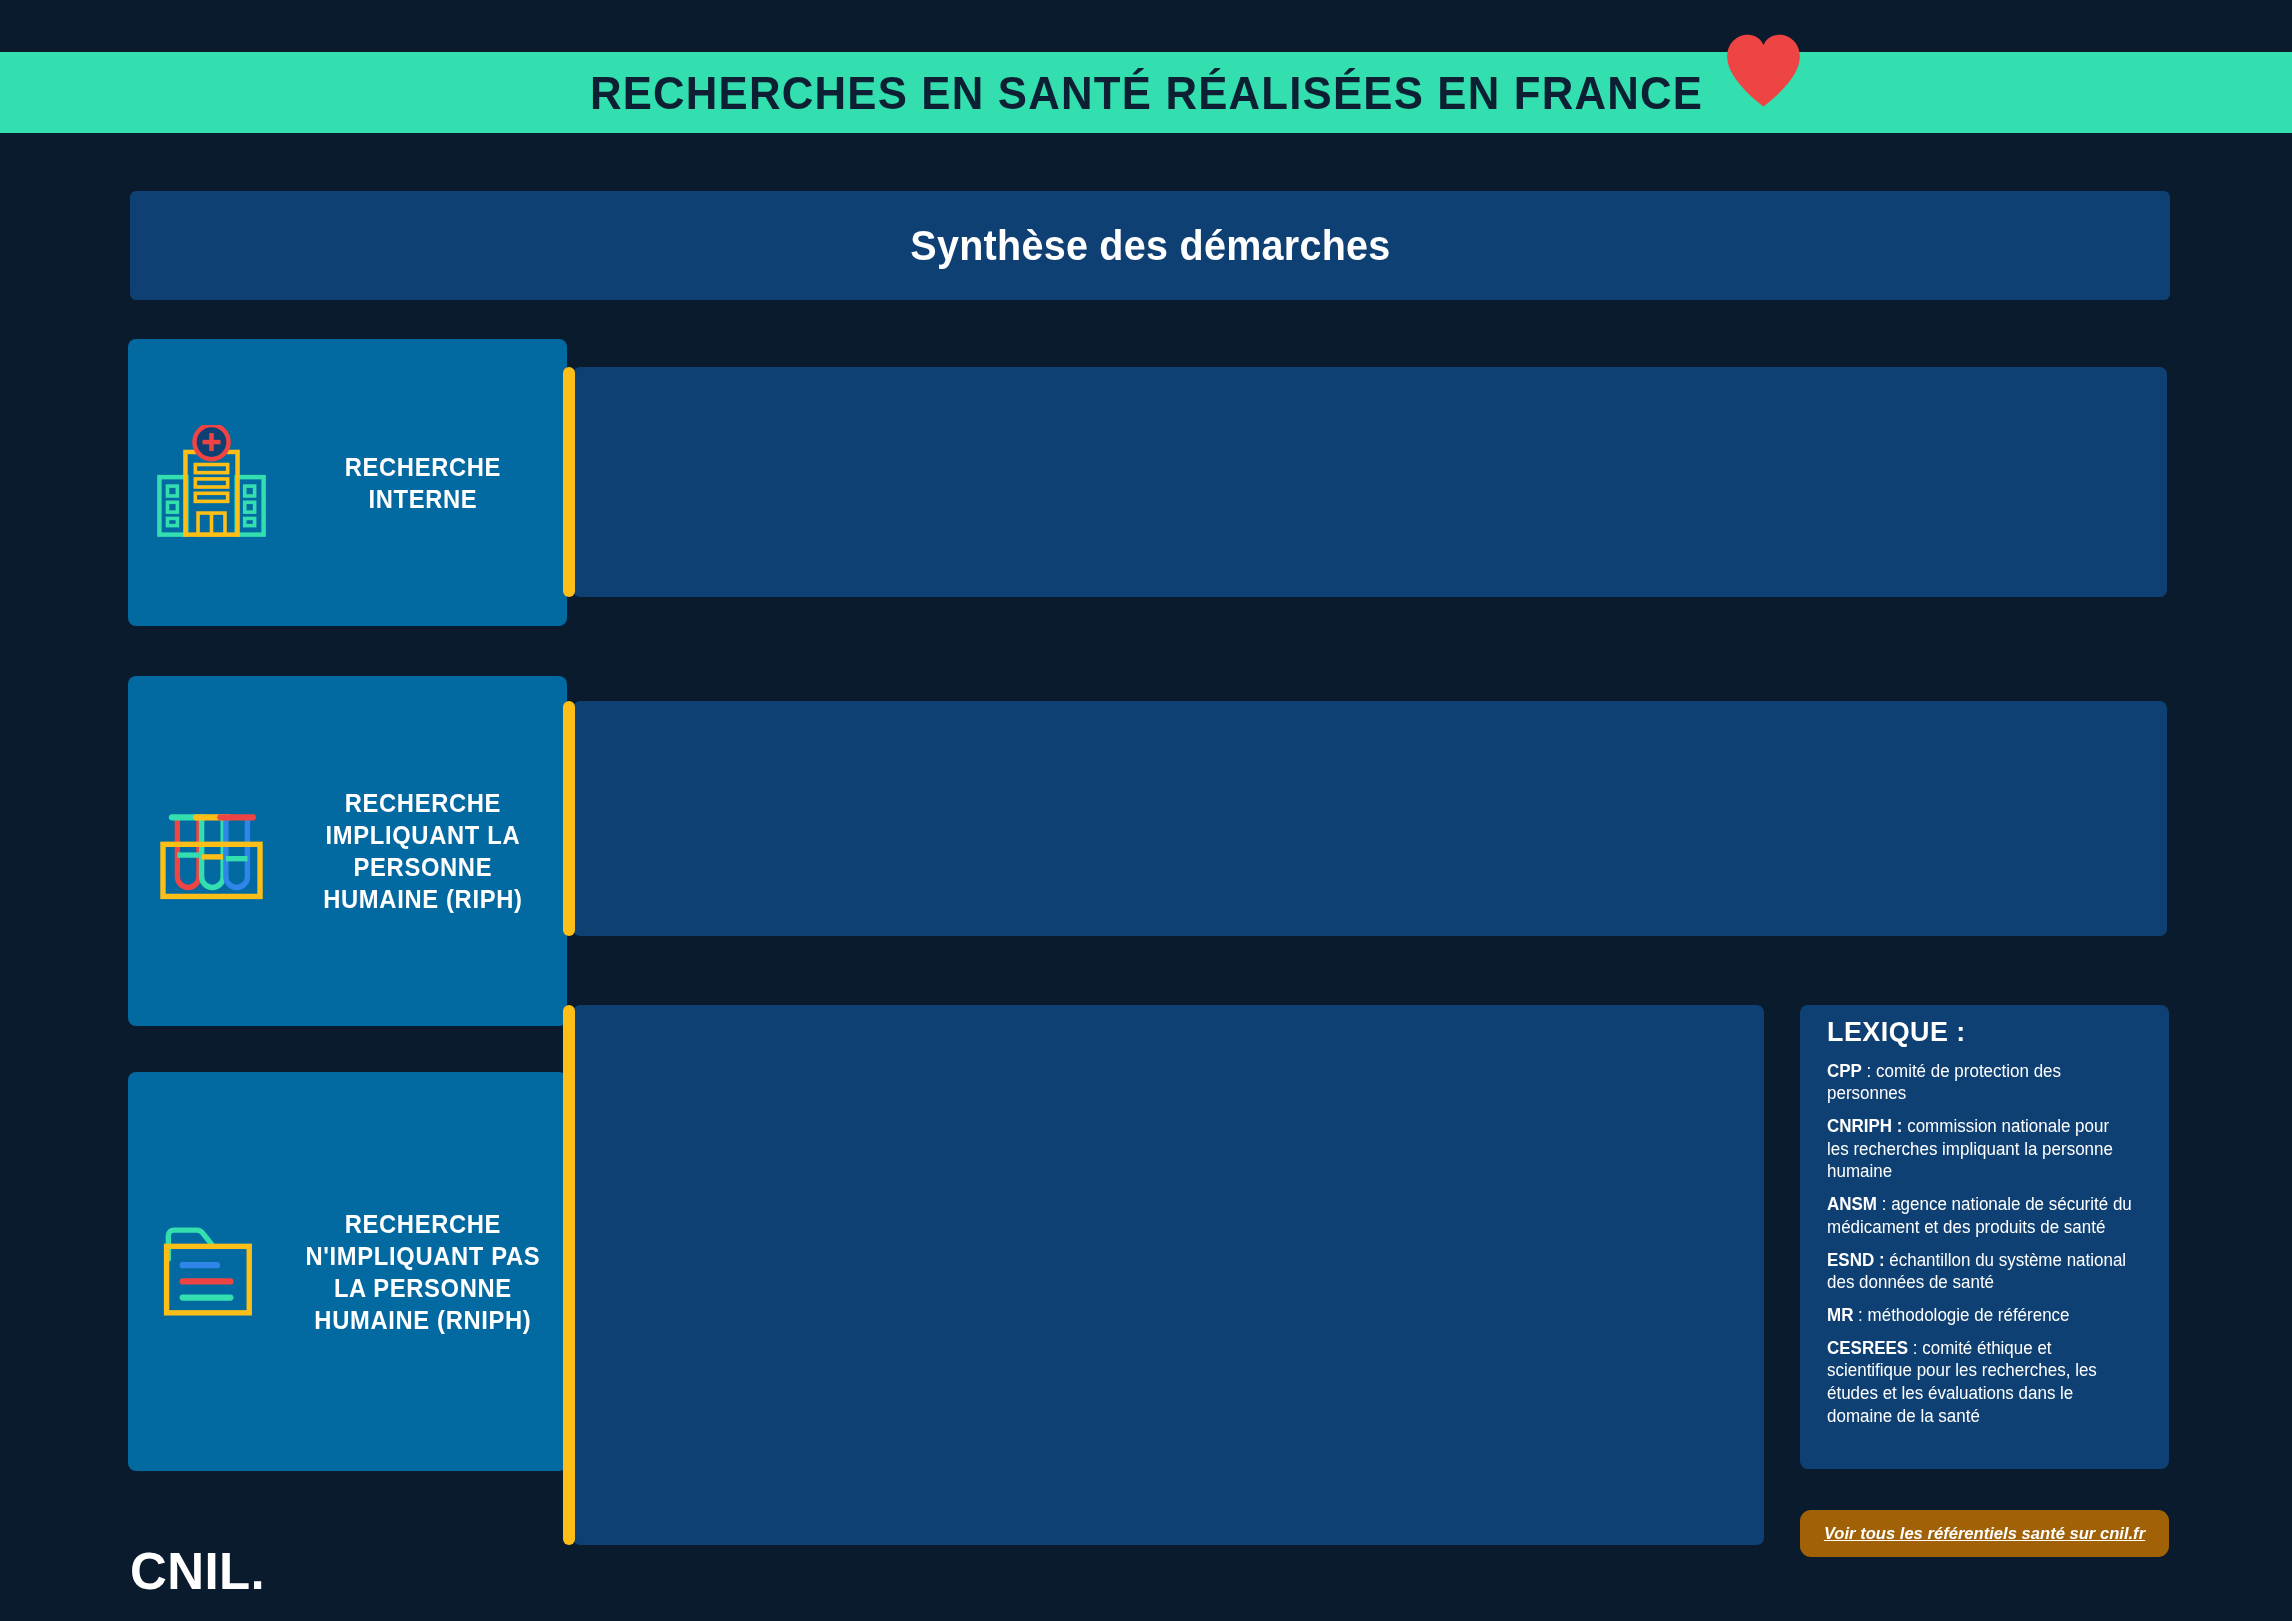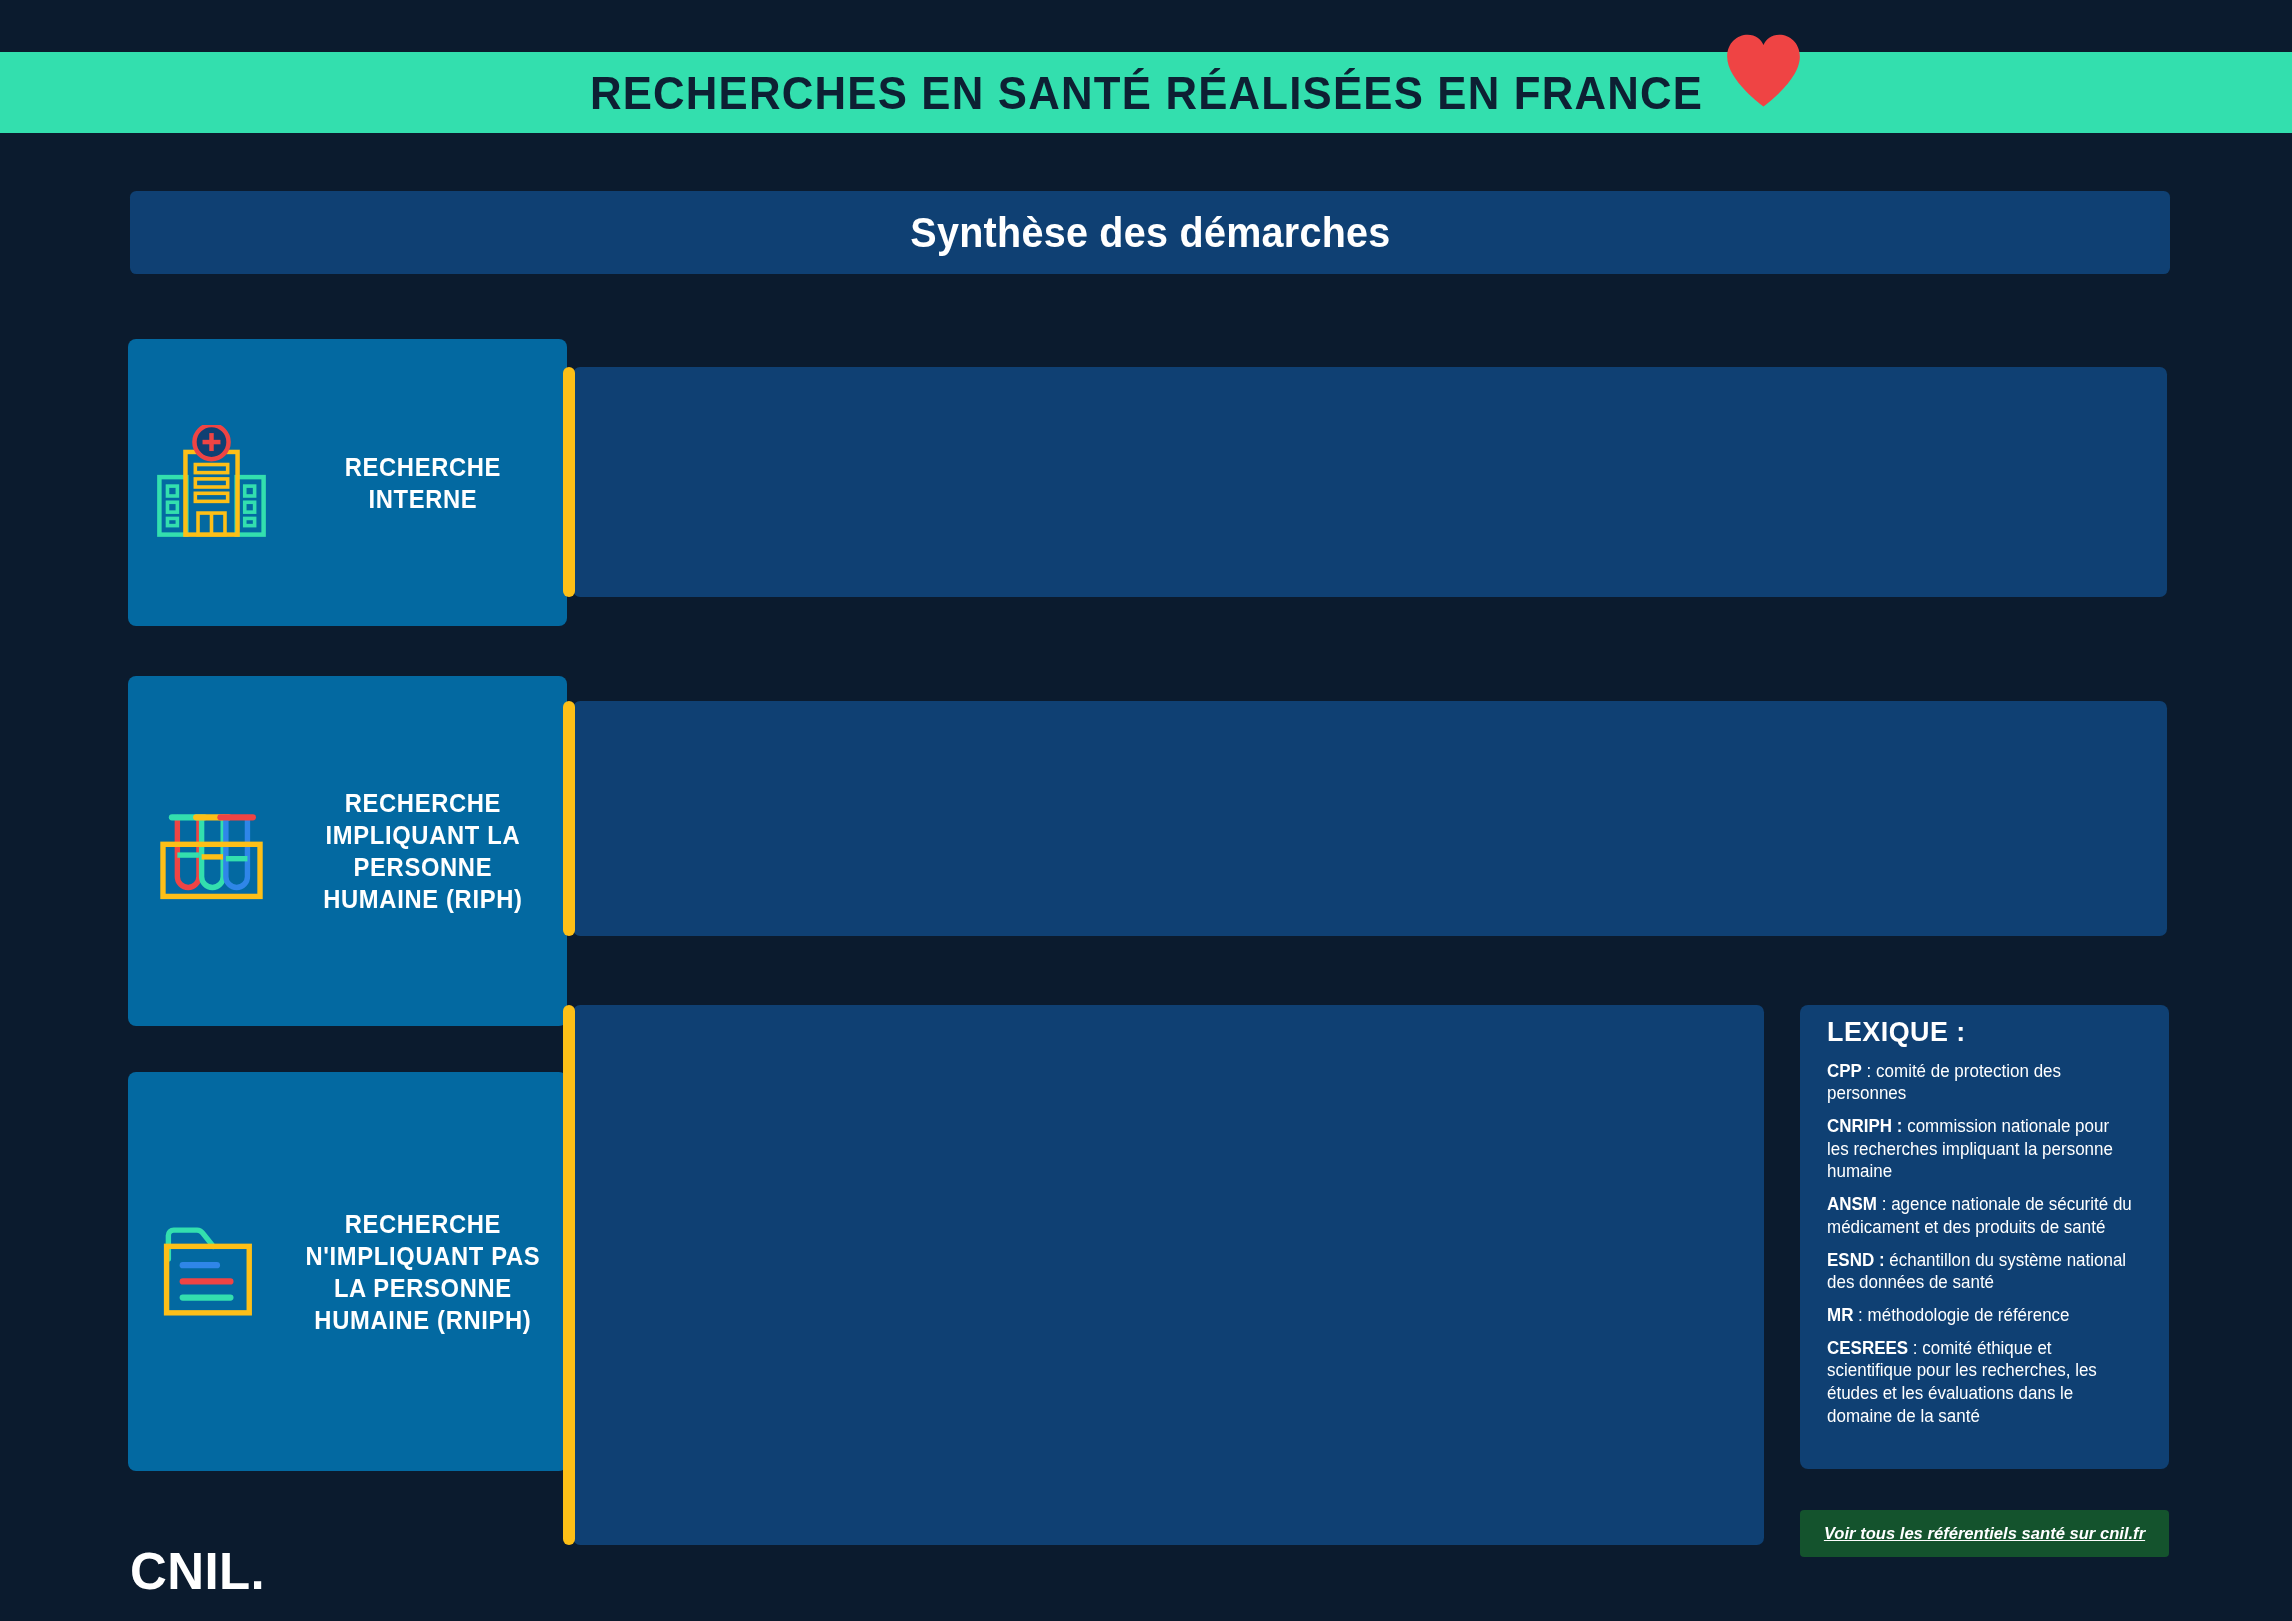--- a/index.html
+++ b/index.html
@@ -50,21 +50,21 @@
   .heart-icon {
     position: absolute;
     left: 1724px; top: 29.6px;
     width: 79px; height: 82px;
   }
 
   
   .synth-bar {
     position: absolute;
     left: 130px; top: 191px;
-    width: 2040px; height: 83px;
+    width: 2040px; height: 109px;
     background: #0f4073;
     border-radius: 6.3px;
     display: flex;
     align-items: center;
     justify-content: center;
   }
   .synth-bar h2 {
     font-size: 42px;
     font-weight: 800;
     color: #ffffff;
@@ -229,22 +229,22 @@
     margin-bottom: 9.9px;
     transform: scaleX(0.97);
     transform-origin: left;
   }
   .lex-item b { font-weight: 900; }
 
   #ref-link-box {
     position: absolute;
     left: 1800px; top: 1510px;
     width: 369px; height: 47px;
-    background: #14532d;
-    border-radius: 4px;
+    background: #a16207;
+    border-radius: 11px;
     display: flex;
     align-items: center;
     justify-content: center;
   }
   #ref-link-box a {
     font-size: 16.6px;
     font-style: italic;
     font-weight: 600;
     color: #ffffff;
     text-decoration: underline;

